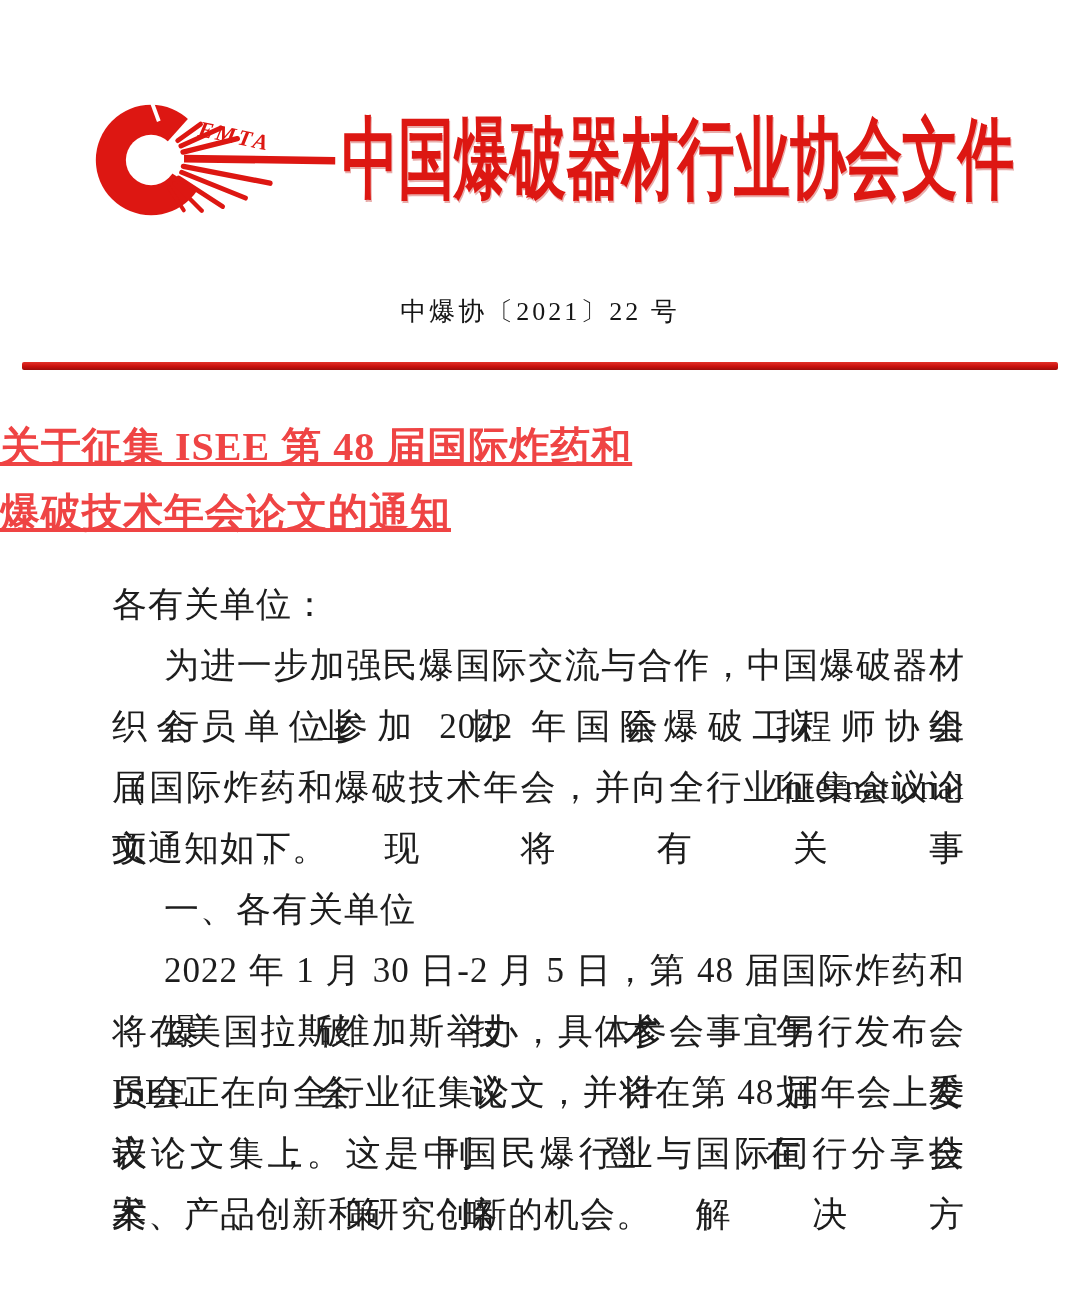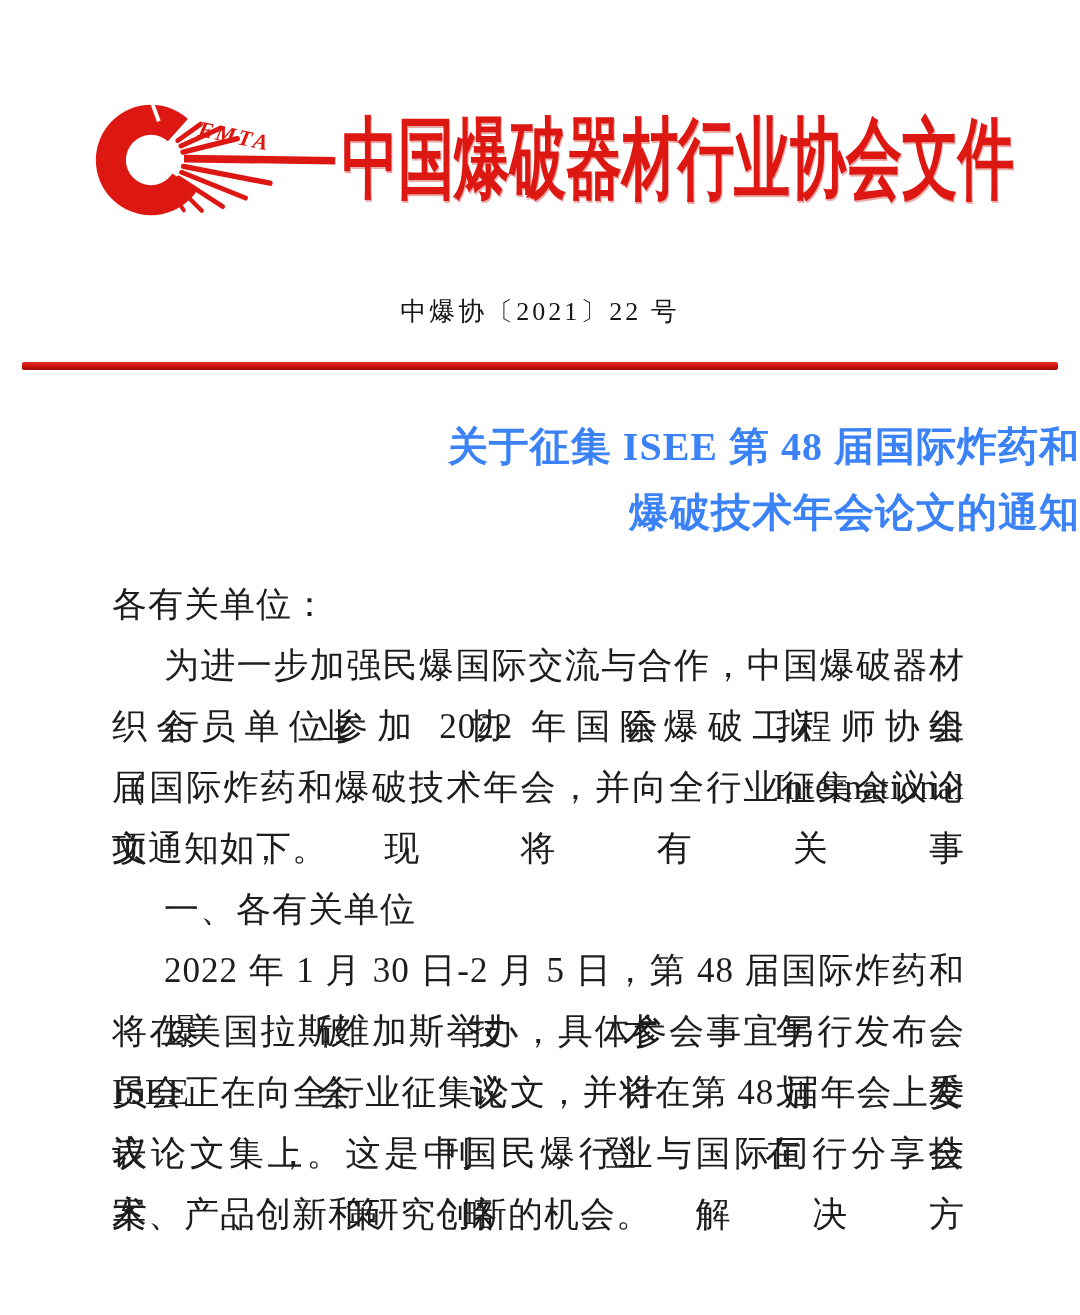--- a/index.html
+++ b/index.html
@@ -46,26 +46,27 @@
     color:#161616;
   }
   .red-rule{
     margin:32px auto 0 22px;
     width:1036px;height:8px;
     background:linear-gradient(180deg,#e33028 0%,var(--rule-red) 55%,#9c0d0a 100%);
     border-radius:2px;
   }
   .doc-title{
     margin-top:44px;
-    text-align:right;
+    text-align:left;
     font-size:40px;
     line-height:66px;
     font-weight:bold;
-    color:#3b82f6;
+    color:#ef4444;
     letter-spacing:1px;
+    text-decoration:underline;
   }
   .body-text{
     margin:28px 16px 0 112px;
     width:853px;
     font-size:35px;
     color:var(--ink);
   }
   .line{
     height:61px;
     line-height:61px;

